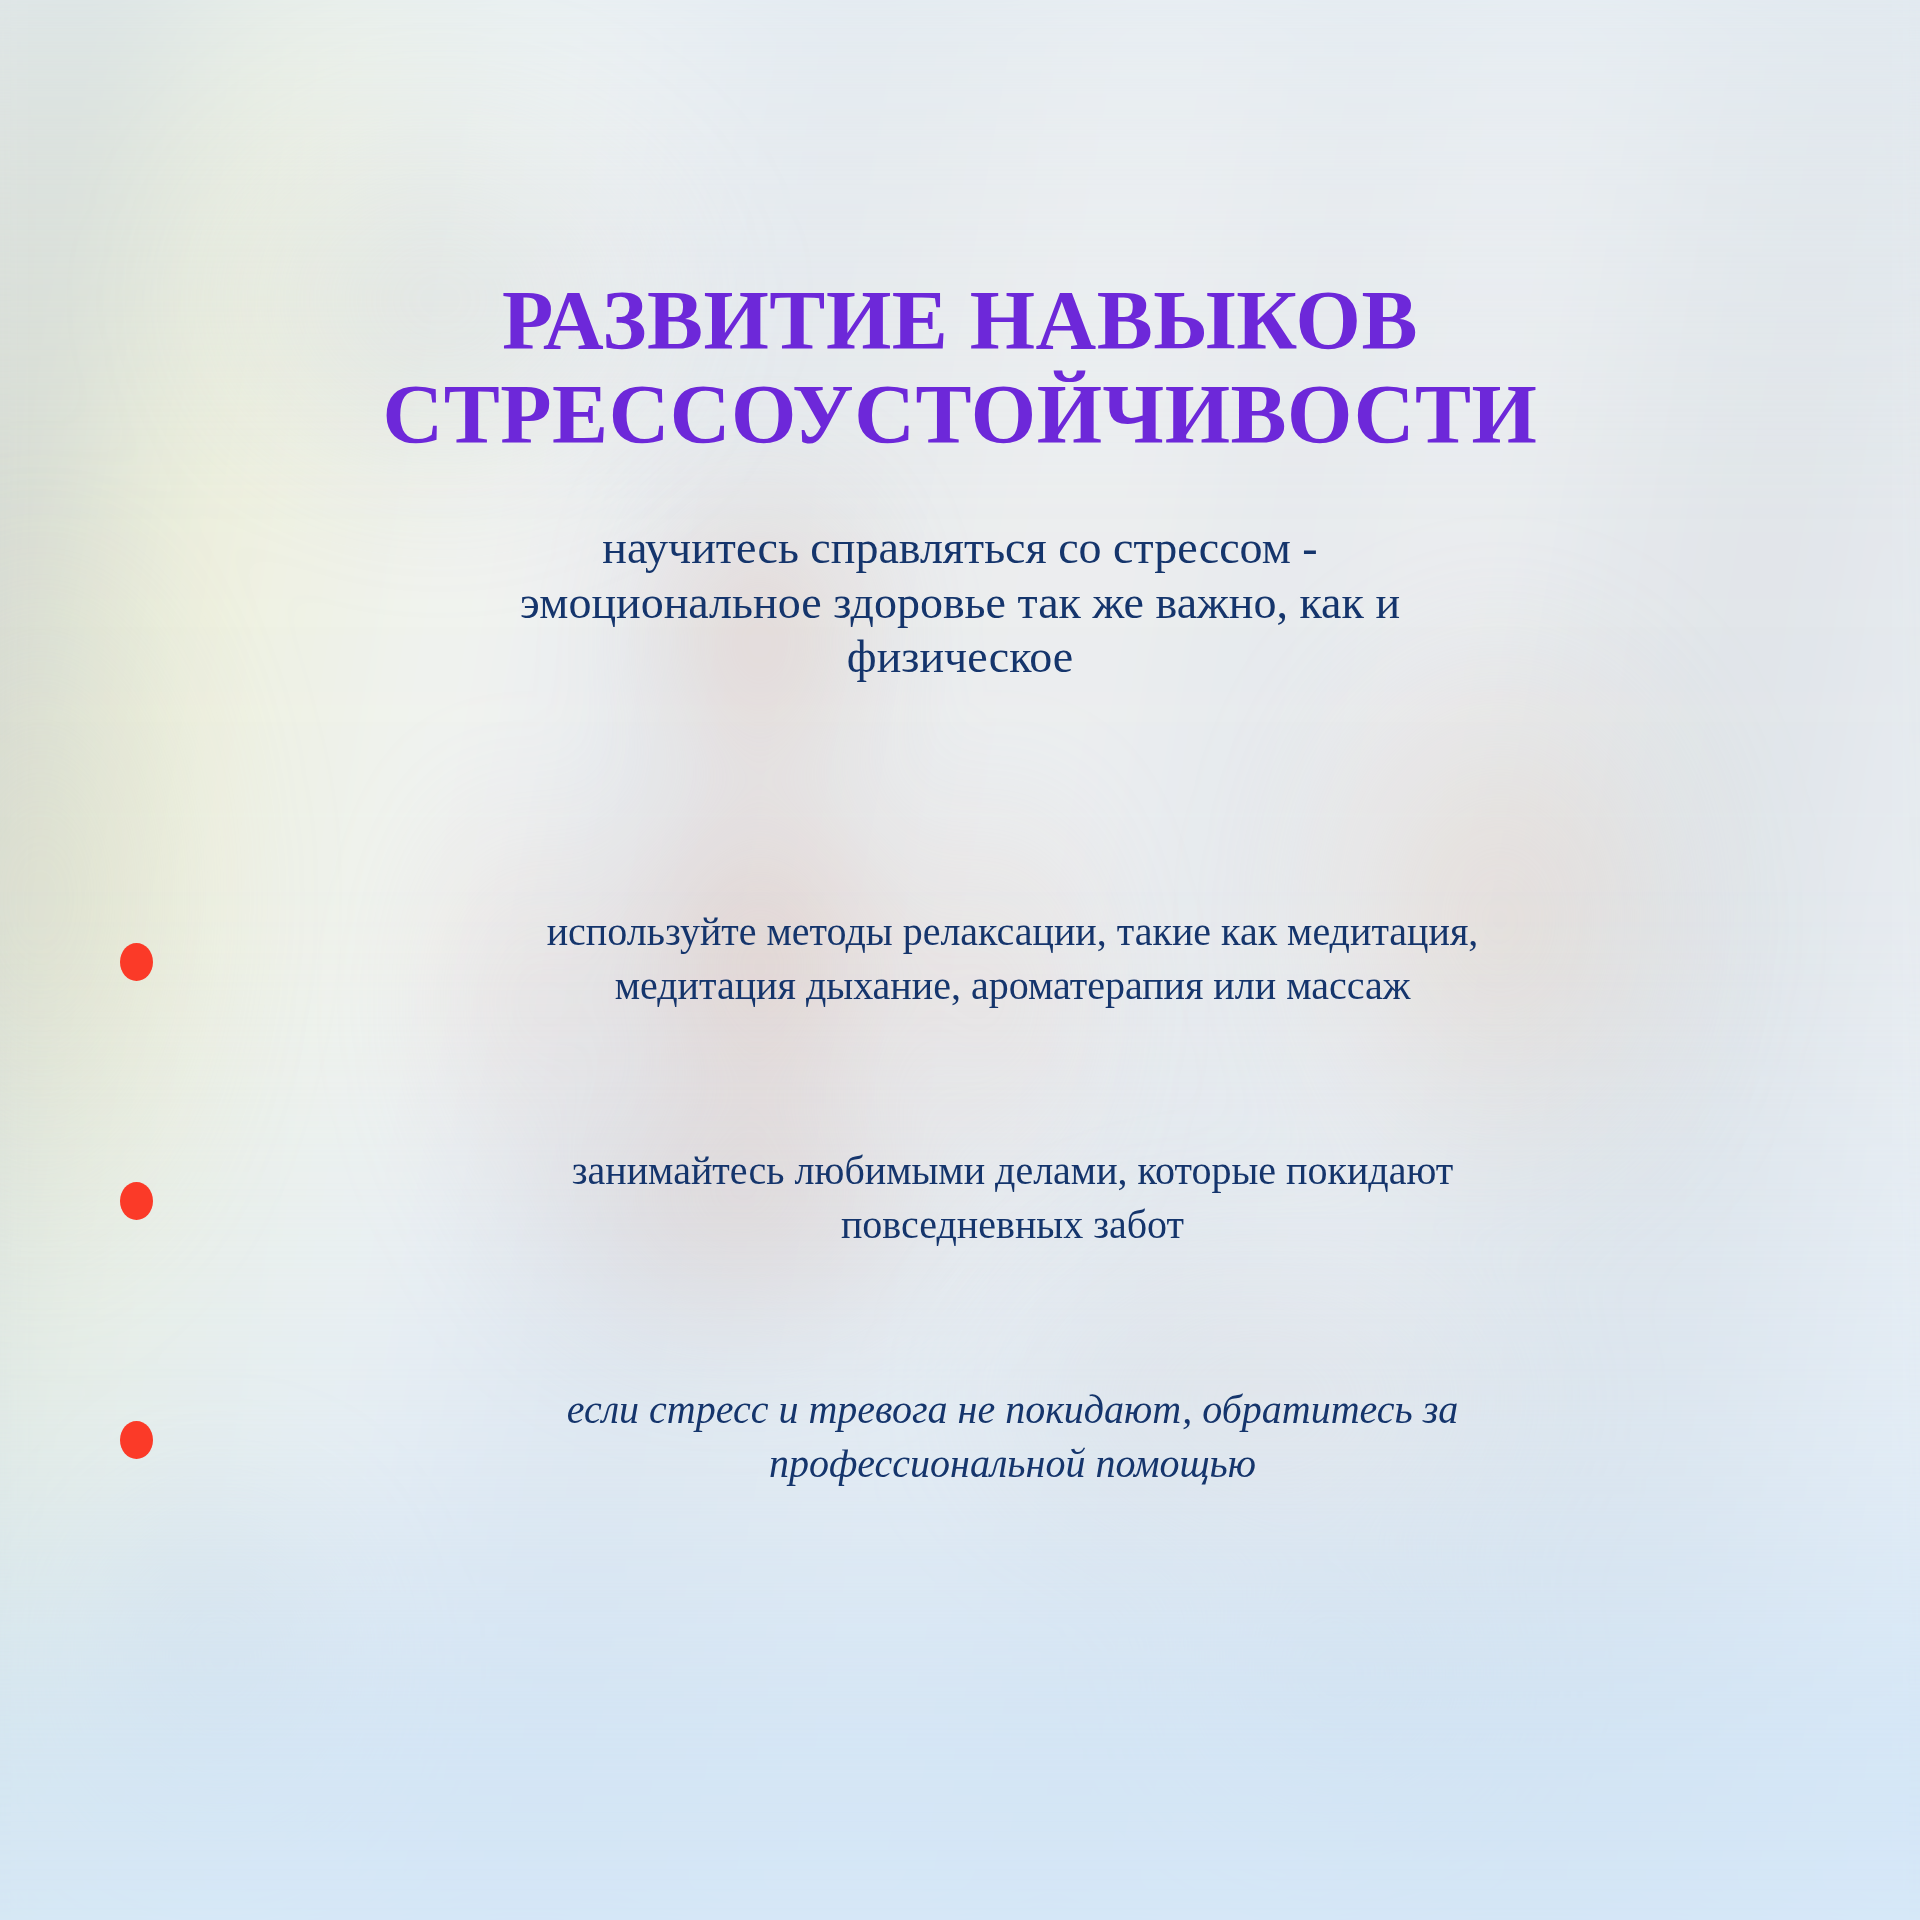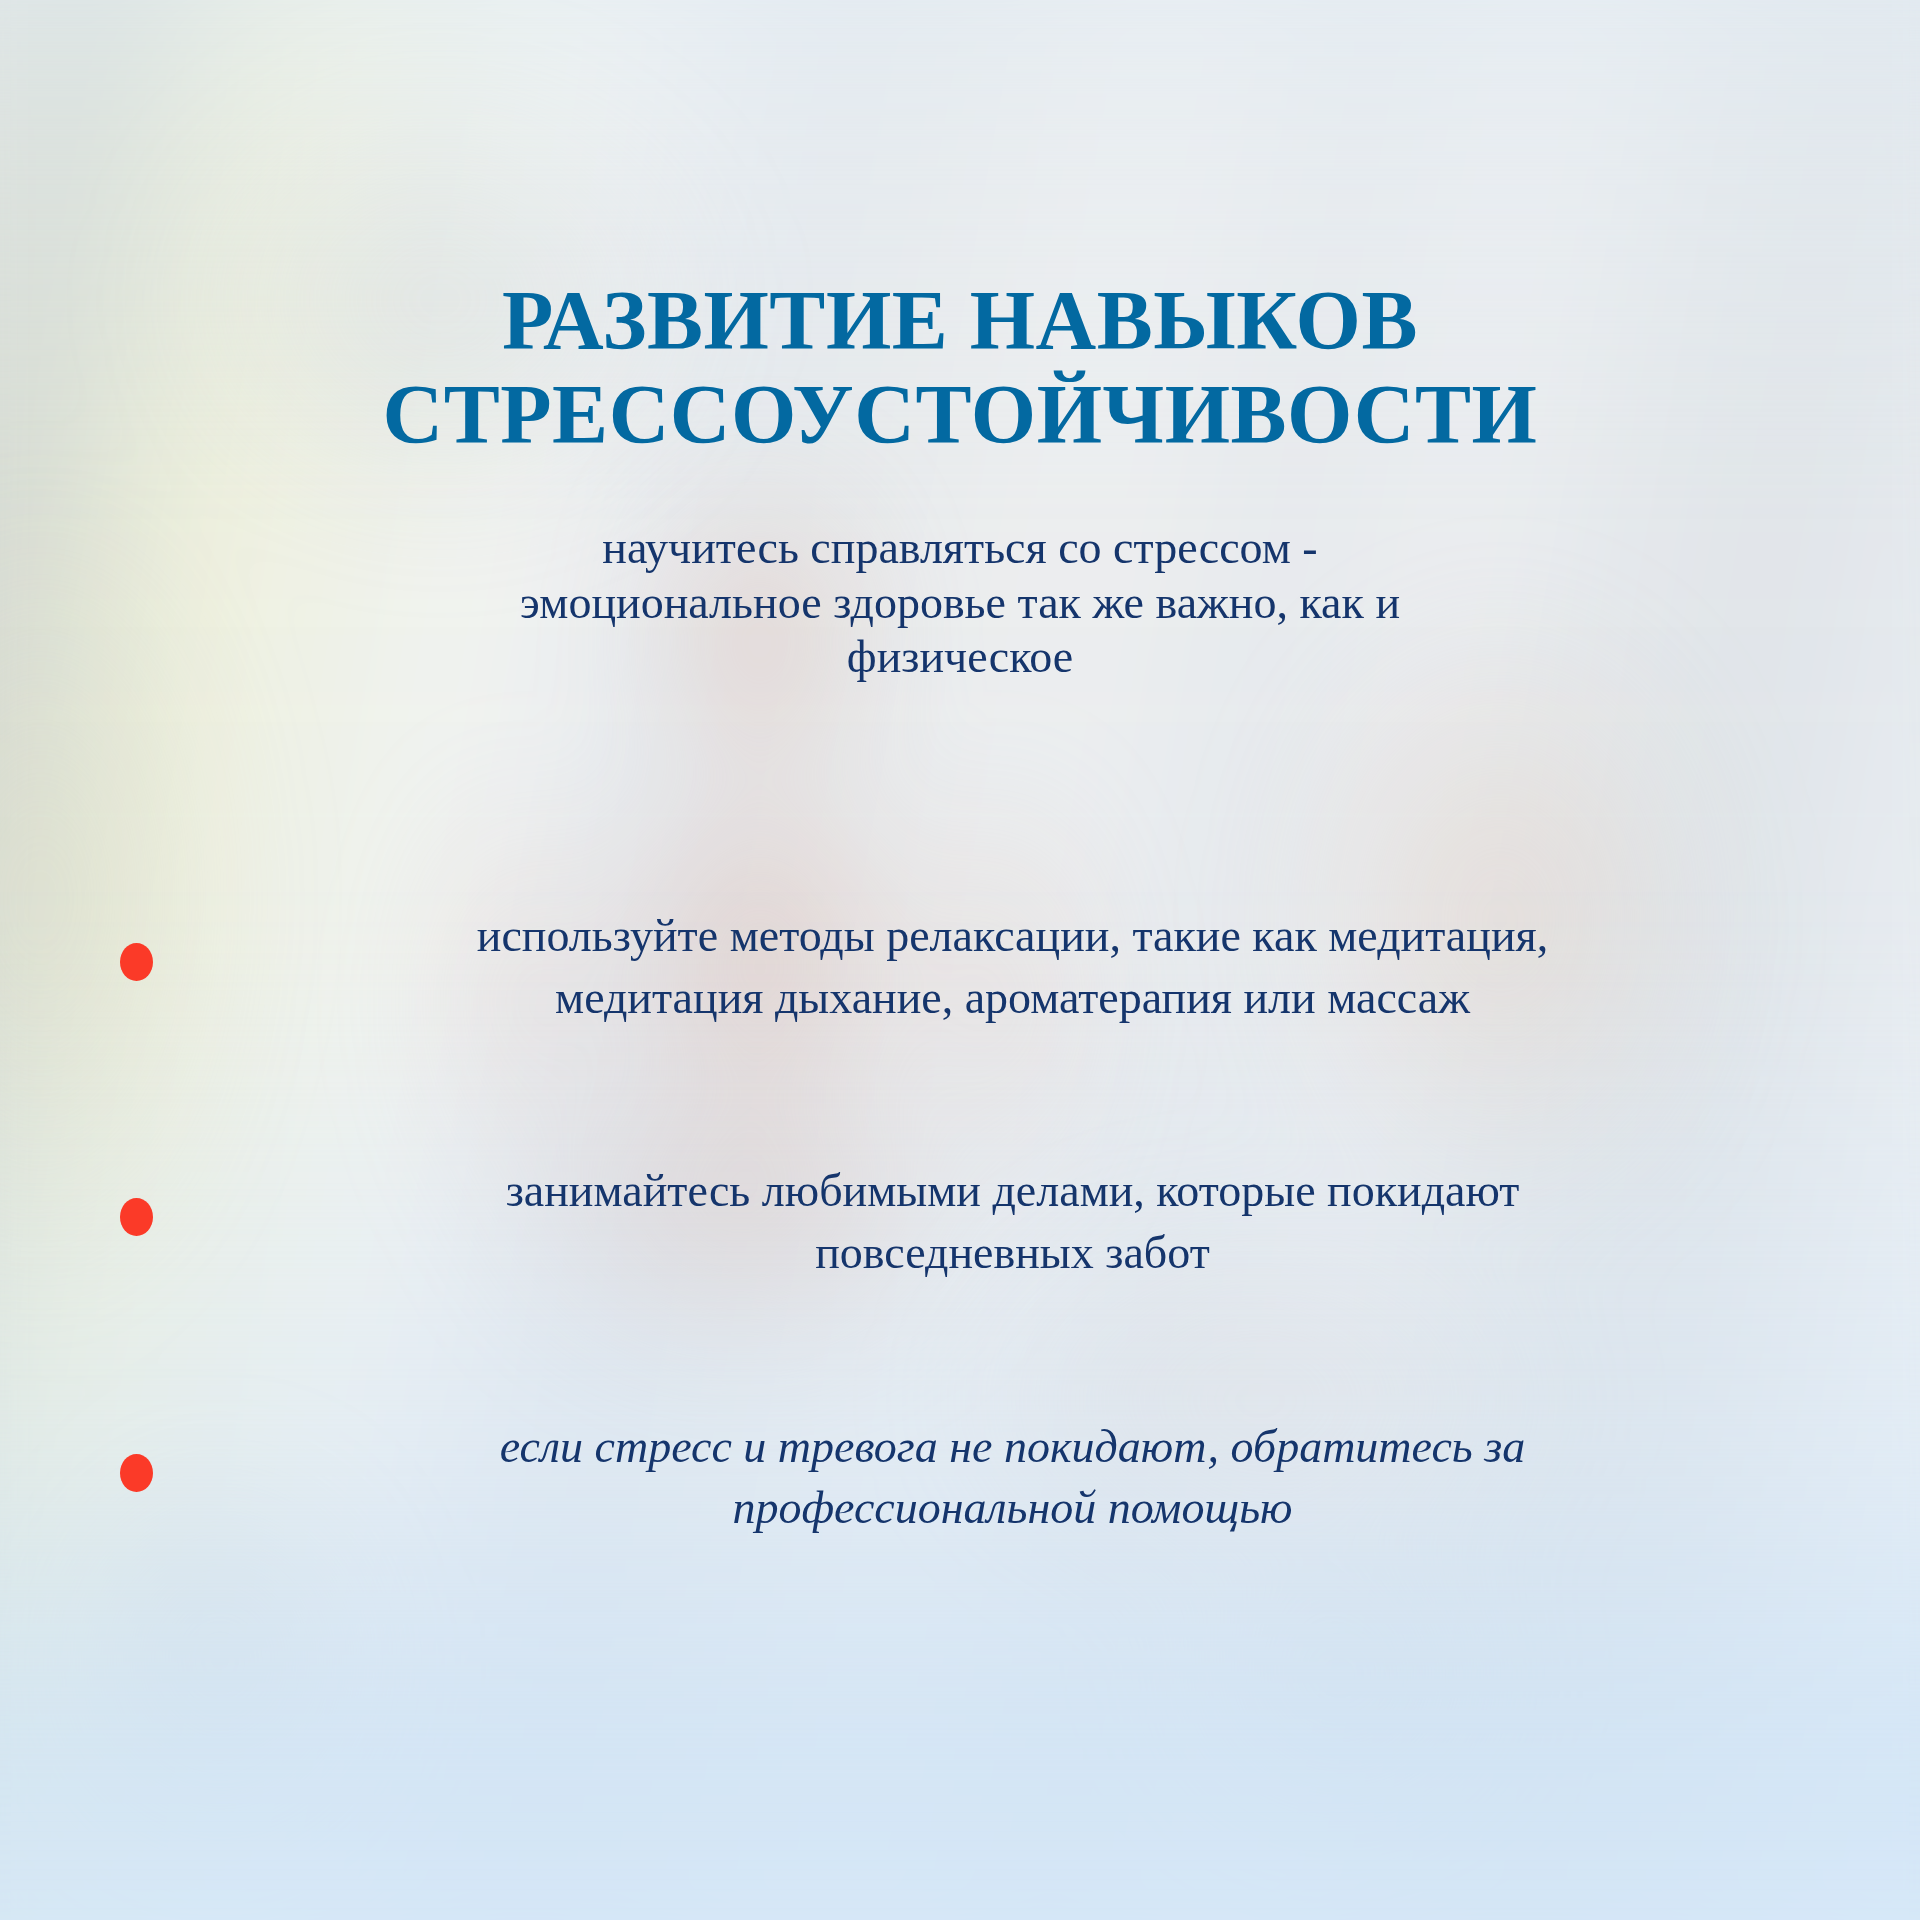--- a/index.html
+++ b/index.html
@@ -99,21 +99,21 @@
     width: 1920px;
     height: 1920px;
   }
 
   .title {
     position: absolute;
     left: 0;
     right: 0;
     top: 218px;
     text-align: center;
-    color: #0369a1;
+    color: #6d28d9;
     font-family: "Liberation Serif", "DejaVu Serif", serif;
     font-weight: bold;
     font-size: 84px;
     line-height: 1.12;
     letter-spacing: 0.5px;
     padding: 0 180px;
     box-sizing: border-box;
   }
   .title .tline { display: block; }
 
@@ -152,21 +152,21 @@
     top: 38px;
     width: 33px;
     height: 38px;
     border-radius: 50%;
     background: #fb3a28;
   }
 
   .bullet-text {
     color: #15356c;
     font-family: "Liberation Serif", "DejaVu Serif", serif;
-    font-size: 46px;
+    font-size: 40px;
     line-height: 1.34;
     text-align: center;
     padding: 0 73px 0 178px;
     box-sizing: border-box;
   }
   .bullet-text .bline { display: block; }
 </style>
 </head>
 <body>
 

